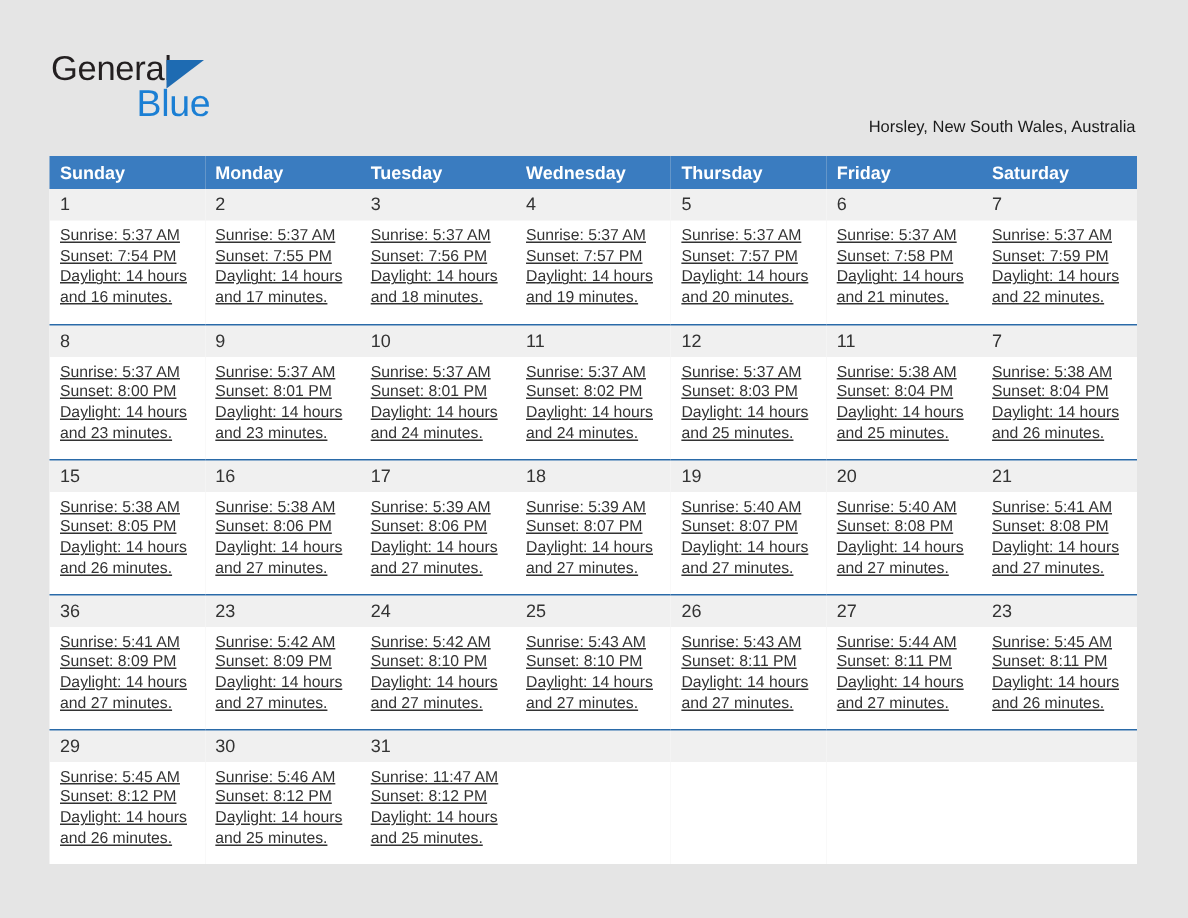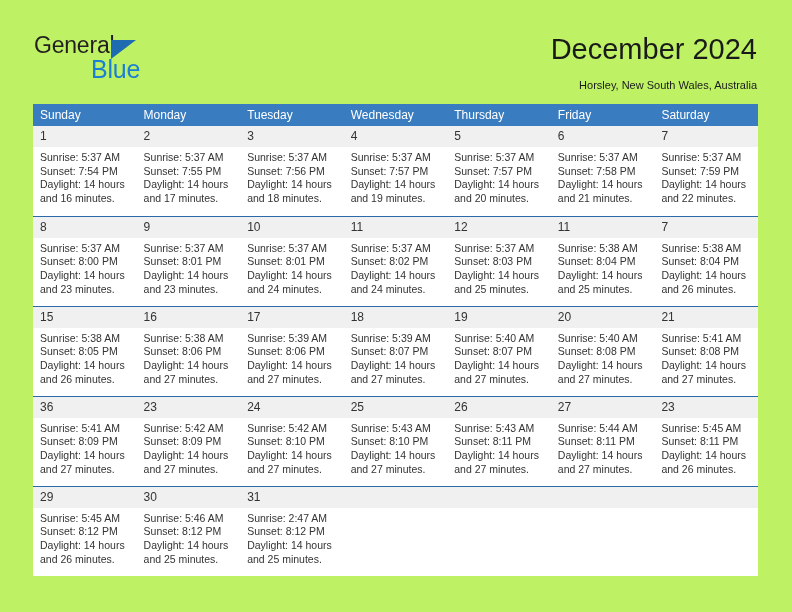--- a/index.html
+++ b/index.html
@@ -9,21 +9,21 @@
     width: 792px;
     height: 612px;
     background: #ffffff;
     font-family: "Liberation Sans", sans-serif;
     -webkit-font-smoothing: antialiased;
   }
   .page {
     position: relative;
     width: 792px;
     height: 612px;
-    background: #bef264;
+    background: #e5e5e5;
     overflow: hidden;
   }
 
   
   .top {
     position: absolute;
     left: 0; top: 0;
     width: 792px;
     height: 100px;
   }
@@ -88,21 +88,21 @@
     left: 33px;
     top: 104px;
     width: 725px;
     border-collapse: collapse;
     table-layout: fixed;
   }
   .cal th {
     background: #3a7cc0;
     color: #ffffff;
     font-size: 12px;
-    font-weight: normal;
+    font-weight: bold;
     text-align: left;
     padding: 5px 0 5px 7px;
     height: 21px;
     line-height: 12px;
     border: none;
   }
   .cal td {
     vertical-align: top;
     padding: 0;
     width: 103.57px;
@@ -120,38 +120,38 @@
     color: #333333;
     padding: 4px 0 4px 7px;
     line-height: 13px;
     height: 21px;
   }
   .details {
     padding: 4px 6px 0 7px;
     font-size: 10.5px;
     line-height: 13.7px;
     color: #333333;
+    text-decoration: underline;
   }
   .details div { white-space: nowrap; }
   .details .dl-wrap { white-space: normal; }
 </style>
 </head>
 <body>
 
 <div class="page">
 
   <div class="top">
 
     <div class="logo">
       <span class="logo-general">General</span>
       <span class="logo-tri"></span>
       <span class="logo-blue">Blue</span>
     </div>
 
-    <div class="title">December 2024</div>
     <div class="subtitle">Horsley, New South Wales, Australia</div>
 
   </div>
 
   <table class="cal">
     <thead>
       <tr id="weekday-header-row">
           <th>Sunday</th>
           <th>Monday</th>
           <th>Tuesday</th>
@@ -407,21 +407,21 @@
             <div class="daynum">30</div>
             <div class="details">
               <div>Sunrise: 5:46 AM</div>
               <div>Sunset: 8:12 PM</div>
               <div class="dl-wrap">Daylight: 14 hours and 25 minutes.</div>
             </div>
           </td>
           <td>
             <div class="daynum">31</div>
             <div class="details">
-              <div>Sunrise: 2:47 AM</div>
+              <div>Sunrise: 11:47 AM</div>
               <div>Sunset: 8:12 PM</div>
               <div class="dl-wrap">Daylight: 14 hours and 25 minutes.</div>
             </div>
           </td>
           <td>
             <div class="daynum"></div>
           </td>
           <td>
             <div class="daynum"></div>
           </td>

